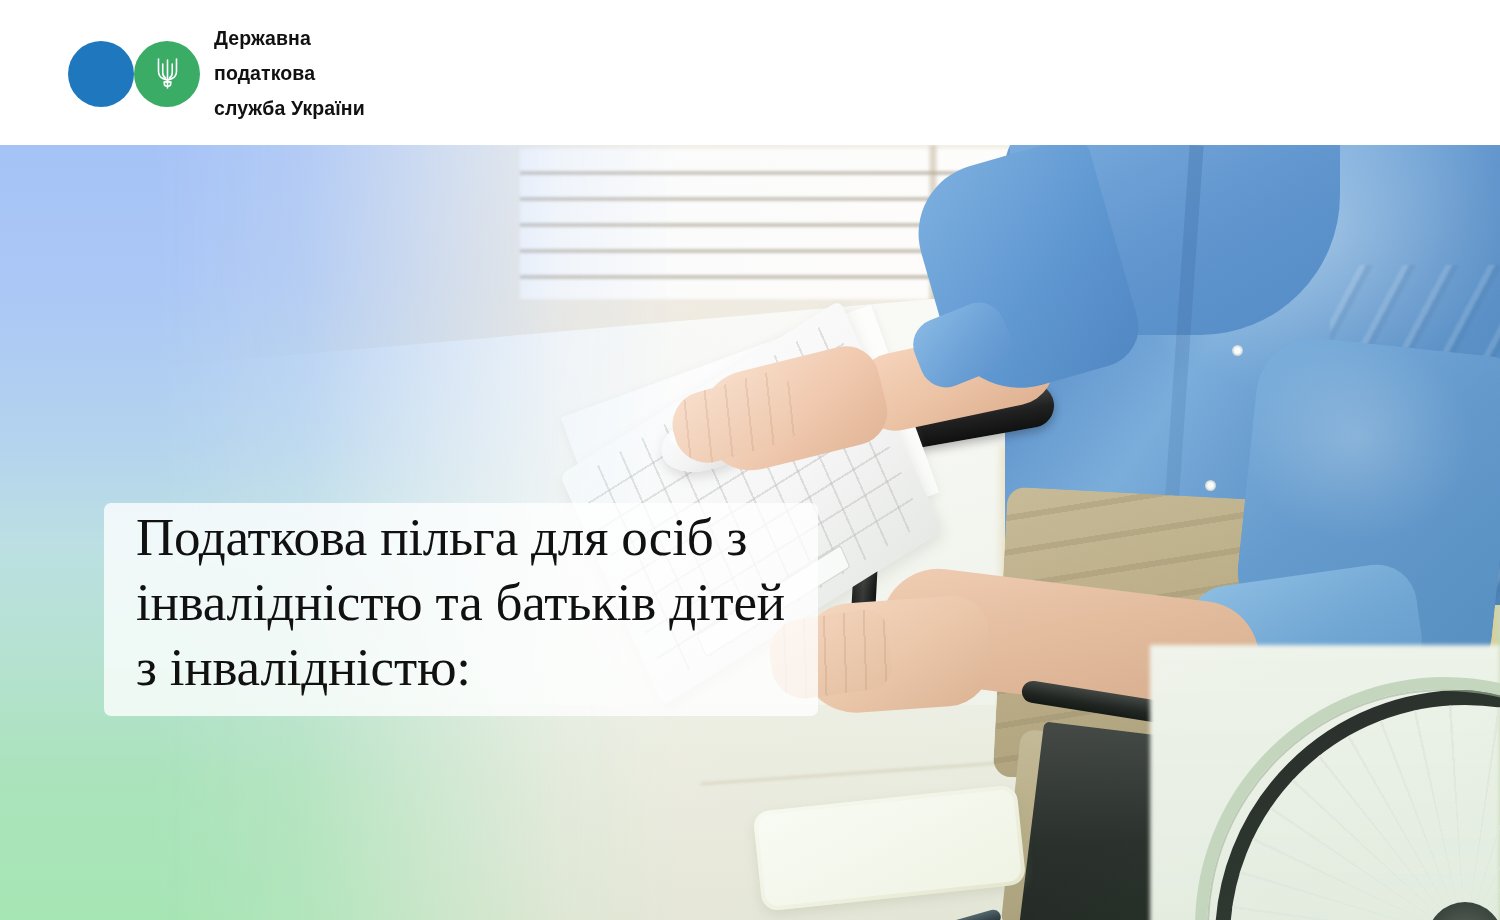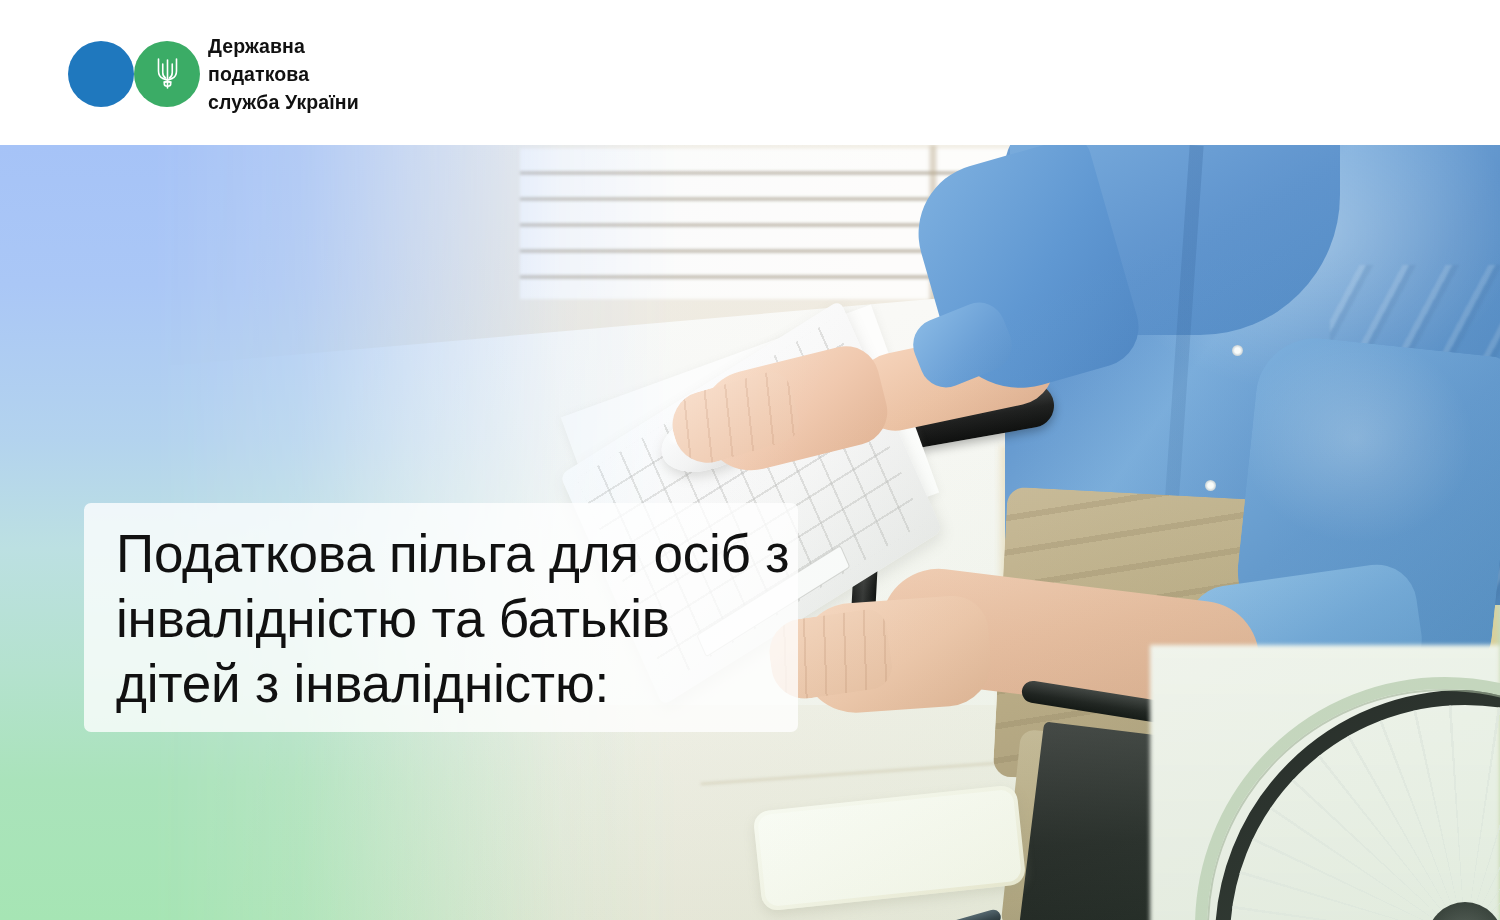--- a/index.html
+++ b/index.html
@@ -61,25 +61,25 @@
     position: absolute;
     left: 66px; top: 0;
     width: 66px; height: 66px;
     display: flex;
     align-items: center;
     justify-content: center;
   }
   .trident svg { width: 27px; height: 36px; display: block; }
 
   .brand-text {
-    margin-left: 8px;
+    margin-left: 14px;
     color: #111111;
     font-weight: bold;
     font-size: 19.5px;
-    line-height: 28px;
+    line-height: 35px;
     letter-spacing: 0.1px;
     white-space: pre-line;
   }
 
   
   .stage {
     position: absolute;
     left: 0; top: 145px;
     width: 1500px;
     height: 775px;
@@ -575,27 +575,28 @@
     position: absolute;
     inset: 0;
     background: linear-gradient(150deg, rgba(168,196,248,0.00) 45%, rgba(168,228,184,0.10) 78%, rgba(168,228,184,0.18) 100%);
     pointer-events: none;
     z-index: 12;
   }
 
   
   .headline-panel {
     position: absolute;
-    left: 84px;
+    left: 104px;
     top: 358px;
     width: 714px;
-    padding: 18px 0 16px 32px;
+    padding: 2px 0 16px 32px;
     background: rgba(255,255,255,0.78);
     border-radius: 7px;
     z-index: 30;
+    font-family: Liberation Serif, serif;
   }
   .headline {
     font-size: 53px;
     line-height: 65px;
     font-weight: 400;
     color: #111111;
     letter-spacing: -0.2px;
   }
 
   .subheadline {

